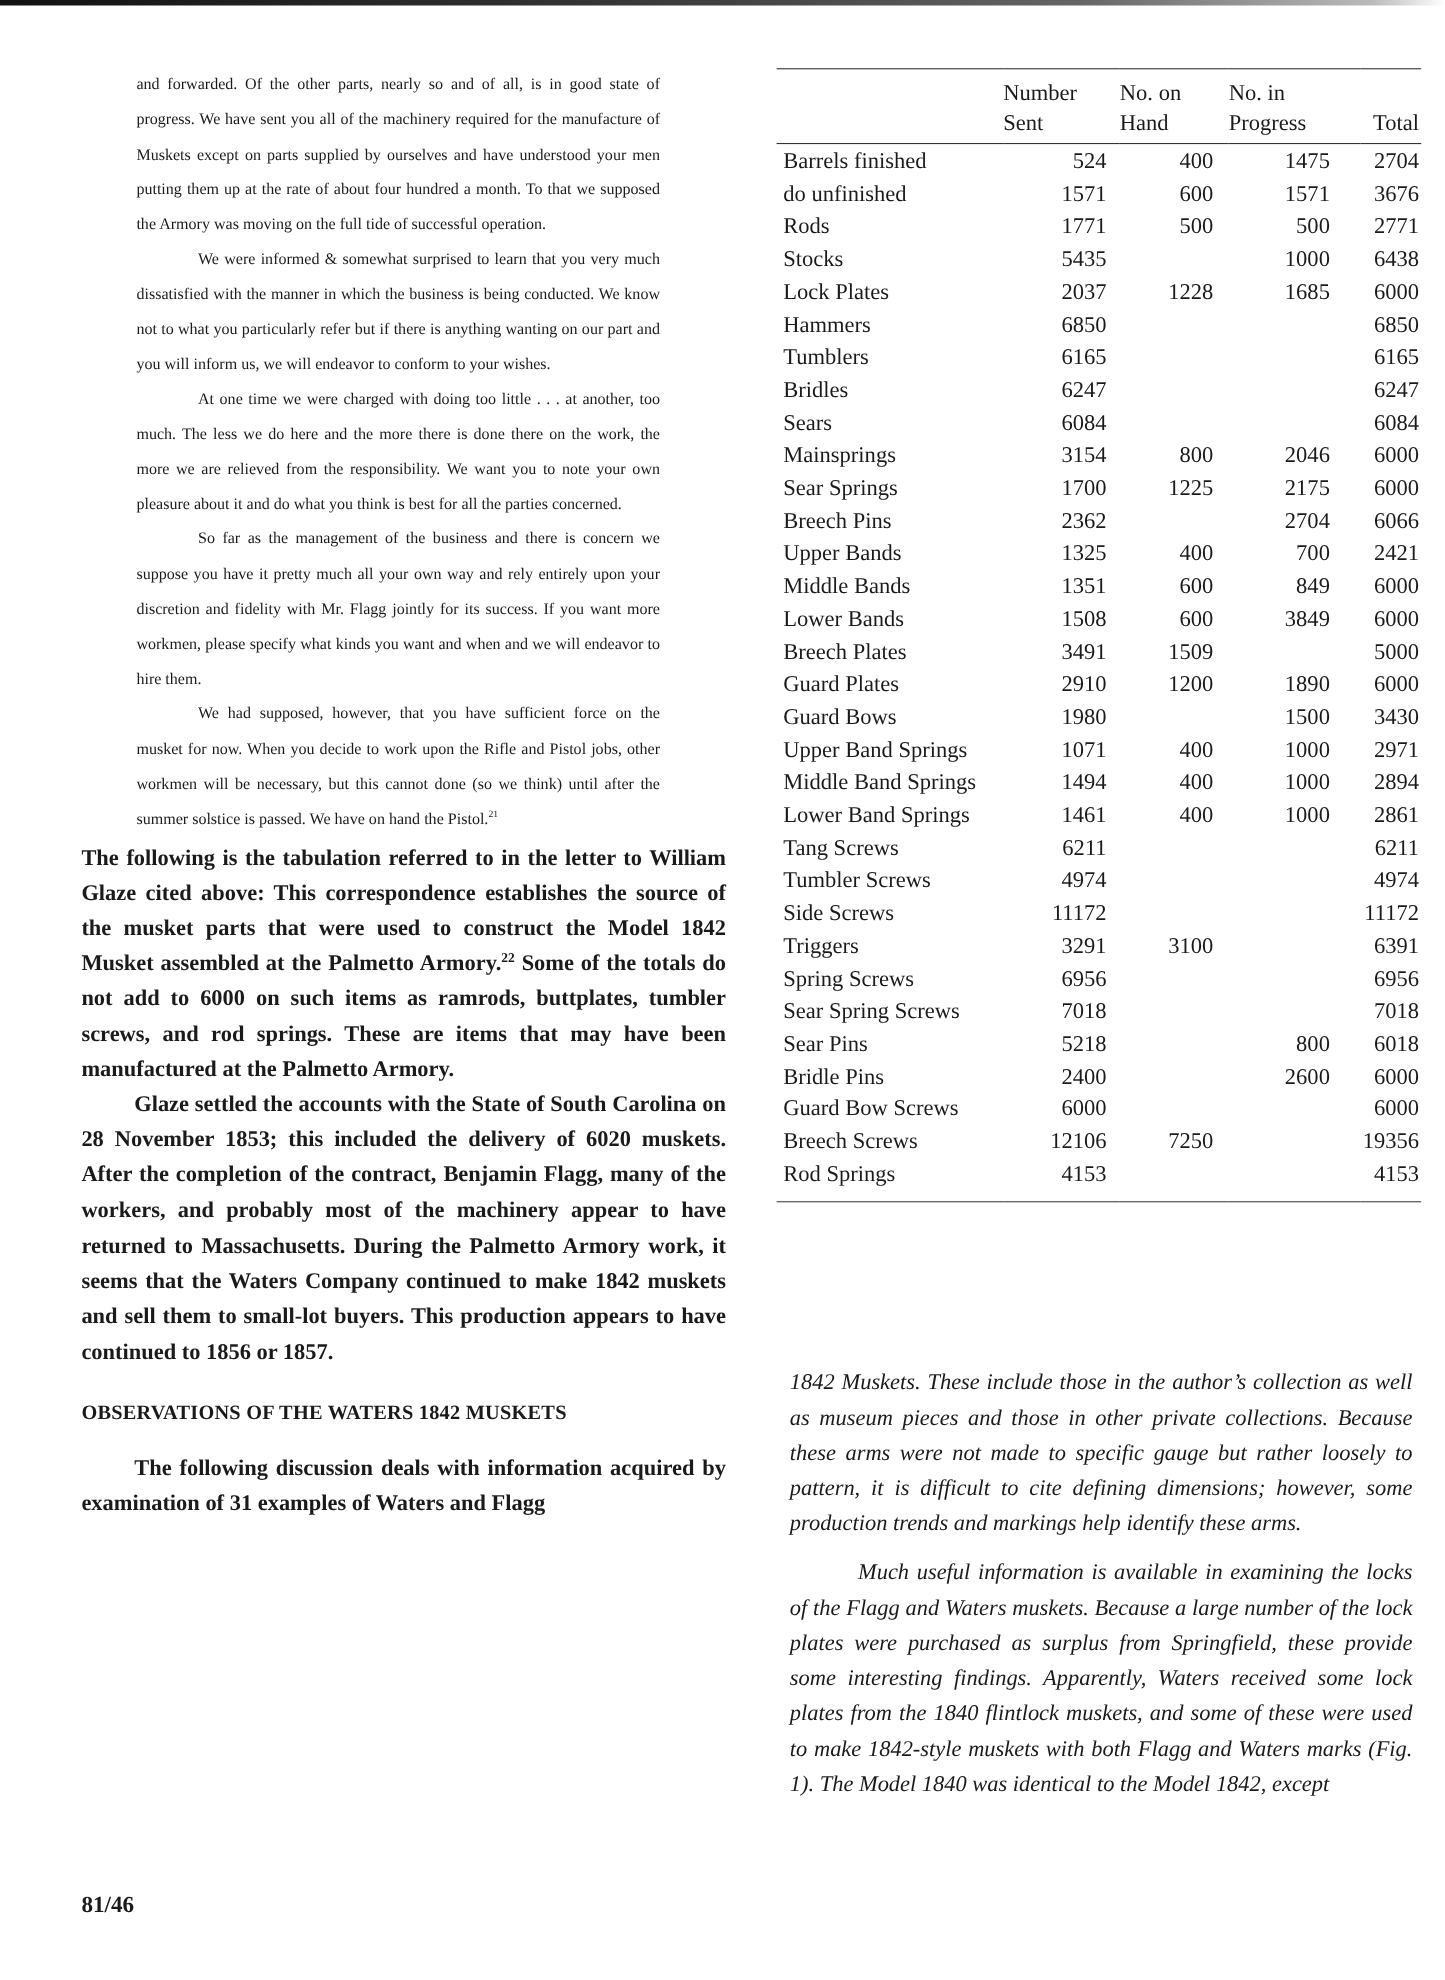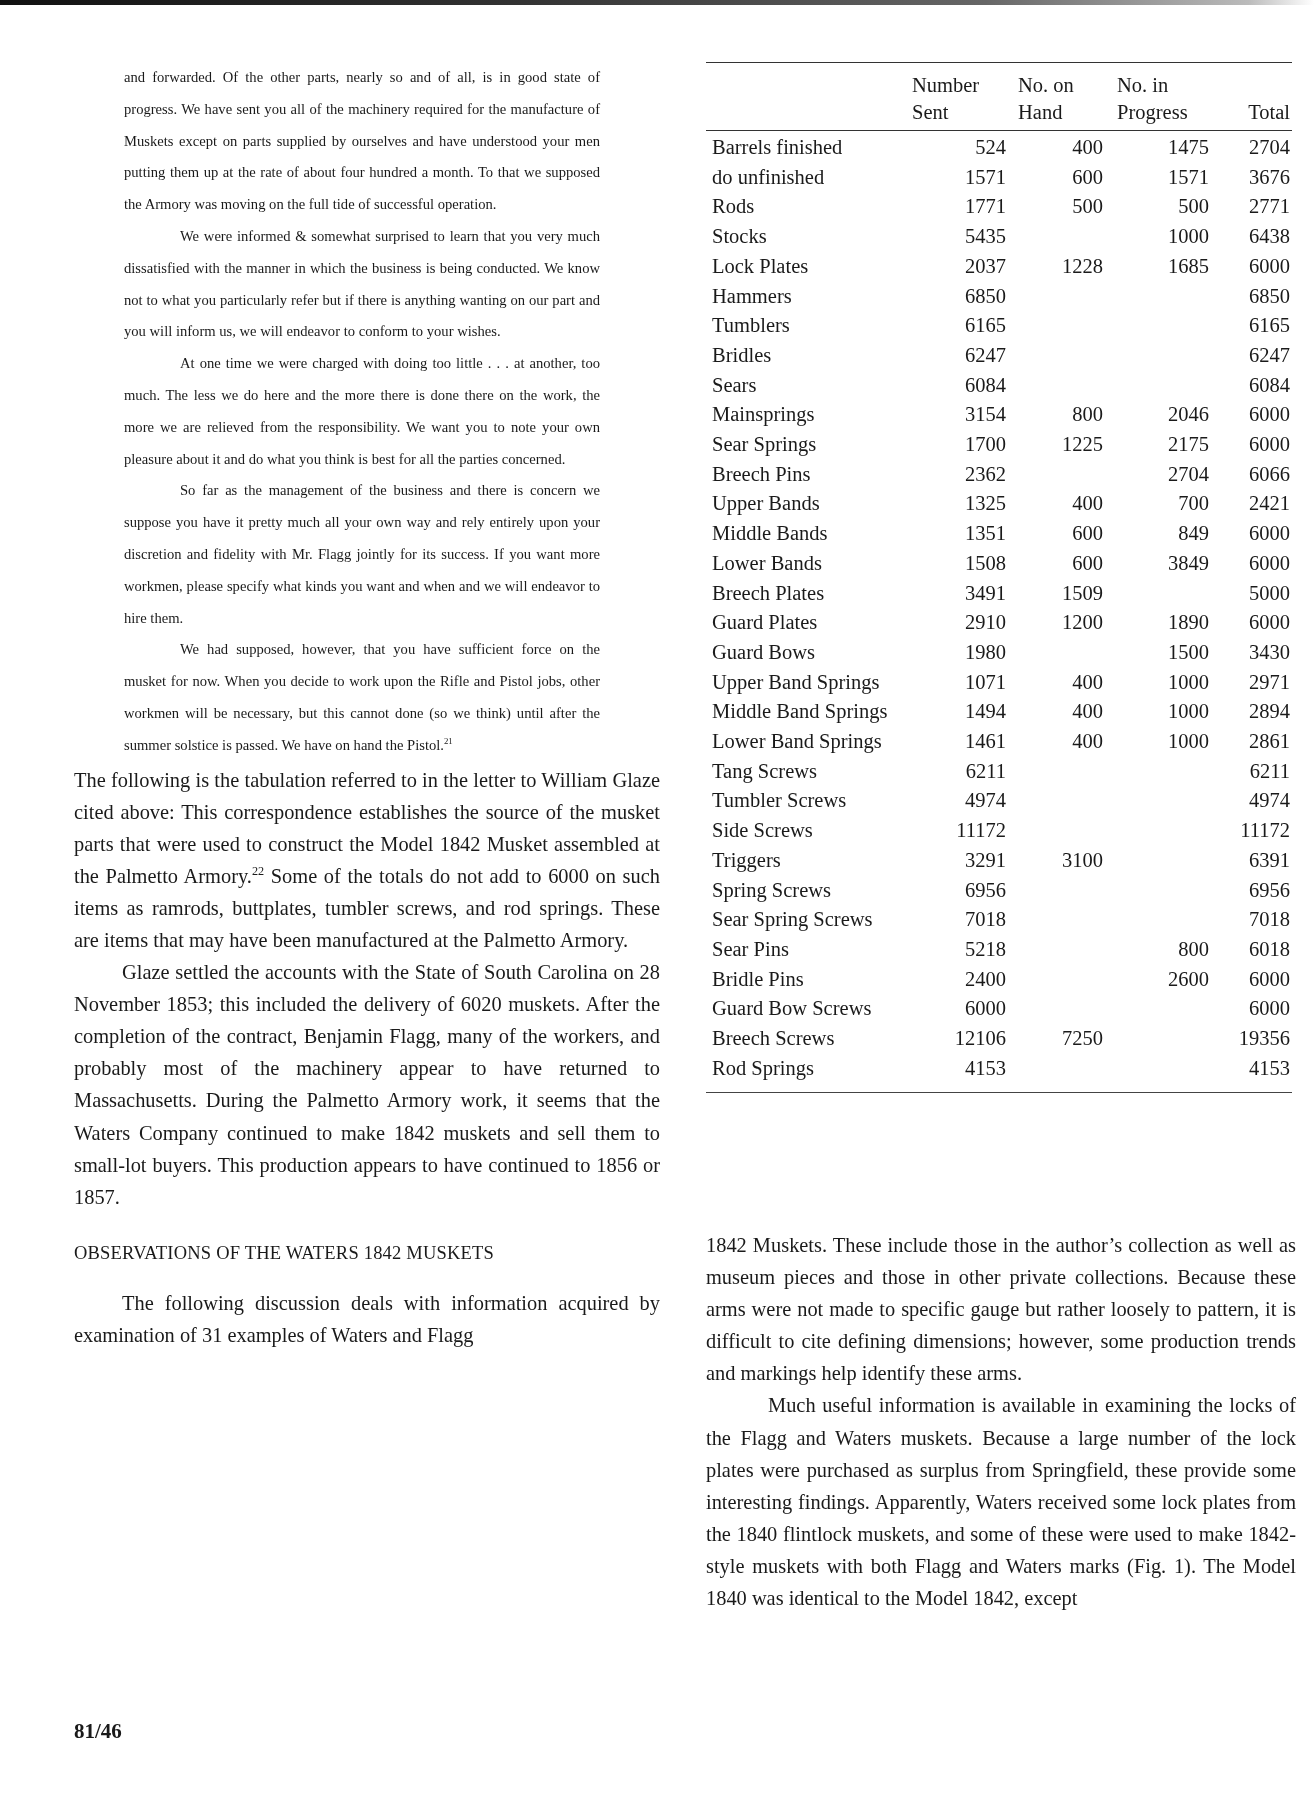--- a/index.html
+++ b/index.html
@@ -26,38 +26,38 @@
   table.tab td.lab { text-align: left; padding-left: 6px; width: 200px; }
   table.tab td.num { text-align: right; }
   table.tab td.c1 { padding-right: 12px; width: 94px; }
   table.tab td.c2 { padding-right: 14px; width: 85px; }
   table.tab td.c3 { padding-right: 28px; width: 92px; }
   table.tab td.c4 { padding-right: 2px; }
   table.tab tbody tr:first-child td { padding-top: 2px; }
   table.tab tbody tr:last-child td { padding-bottom: 8px; border-bottom: 1.5px solid #444; }
   .right-text { position: absolute; left: 706px; top: 1229px; width: 590px;
                 font-size: 20.4px; line-height: 32.1px; text-align: justify; }
-  .right-text p { margin: 0; }
+  .right-text p { margin: 12px; font-style: italic; }
   .right-text p.indent { text-indent: 62px; }
 </style>
 </head>
 <body>
 
 <div class="topbar"></div>
 
 <div class="left-col">
   <div class="letter">
     <p>and forwarded. Of the other parts, nearly so and of all, is in good state of progress. We have sent you all of the machinery required for the manufacture of Muskets except on parts supplied by ourselves and have understood your men putting them up at the rate of about four hundred a month. To that we supposed the Armory was moving on the full tide of successful operation.</p>
     <p class="indent">We were informed &amp; somewhat surprised to learn that you very much dissatisfied with the manner in which the business is being conducted. We know not to what you particularly refer but if there is anything wanting on our part and you will inform us, we will endeavor to conform to your wishes.</p>
     <p class="indent">At one time we were charged with doing too little . . . at another, too much. The less we do here and the more there is done there on the work, the more we are relieved from the responsibility. We want you to note your own pleasure about it and do what you think is best for all the parties concerned.</p>
     <p class="indent">So far as the management of the business and there is concern we suppose you have it pretty much all your own way and rely entirely upon your discretion and fidelity with Mr. Flagg jointly for its success. If you want more workmen, please specify what kinds you want and when and we will endeavor to hire them.</p>
     <p class="indent"><span>We had supposed, however, that you have sufficient force on the musket for now. When you decide to work upon the Rifle and Pistol jobs, other workmen will be necessary, but this cannot done (so we think) until after the summer solstice is passed. We have on hand the Pistol.</span><sup>21</sup></p>
   </div>
 
-  <div class="body-text" style="margin-top:2px;">
+  <div class="body-text" style="margin-top:2px;font-weight:bold;">
     <p><span>The following is the tabulation referred to in the letter to William Glaze cited above: This correspondence establishes the source of the musket parts that were used to construct the Model 1842 Musket assembled at the Palmetto Armory.</span><sup>22</sup><span> Some of the totals do not add to 6000 on such items as ramrods, buttplates, tumbler screws, and rod springs. These are items that may have been manufactured at the Palmetto Armory.</span></p>
     <p class="indent">Glaze settled the accounts with the State of South Carolina on 28 November 1853; this included the delivery of 6020 muskets. After the completion of the contract, Benjamin Flagg, many of the workers, and probably most of the machinery appear to have returned to Massachusetts. During the Palmetto Armory work, it seems that the Waters Company continued to make 1842 muskets and sell them to small-lot buyers. This production appears to have continued to 1856 or 1857.</p>
     <div class="heading">OBSERVATIONS OF THE WATERS 1842 MUSKETS</div>
     <p class="indent">The following discussion deals with information acquired by examination of 31 examples of Waters and Flagg</p>
   </div>
 </div>
 
 <div class="folio">81/46</div>
 
 <div class="right-col">

